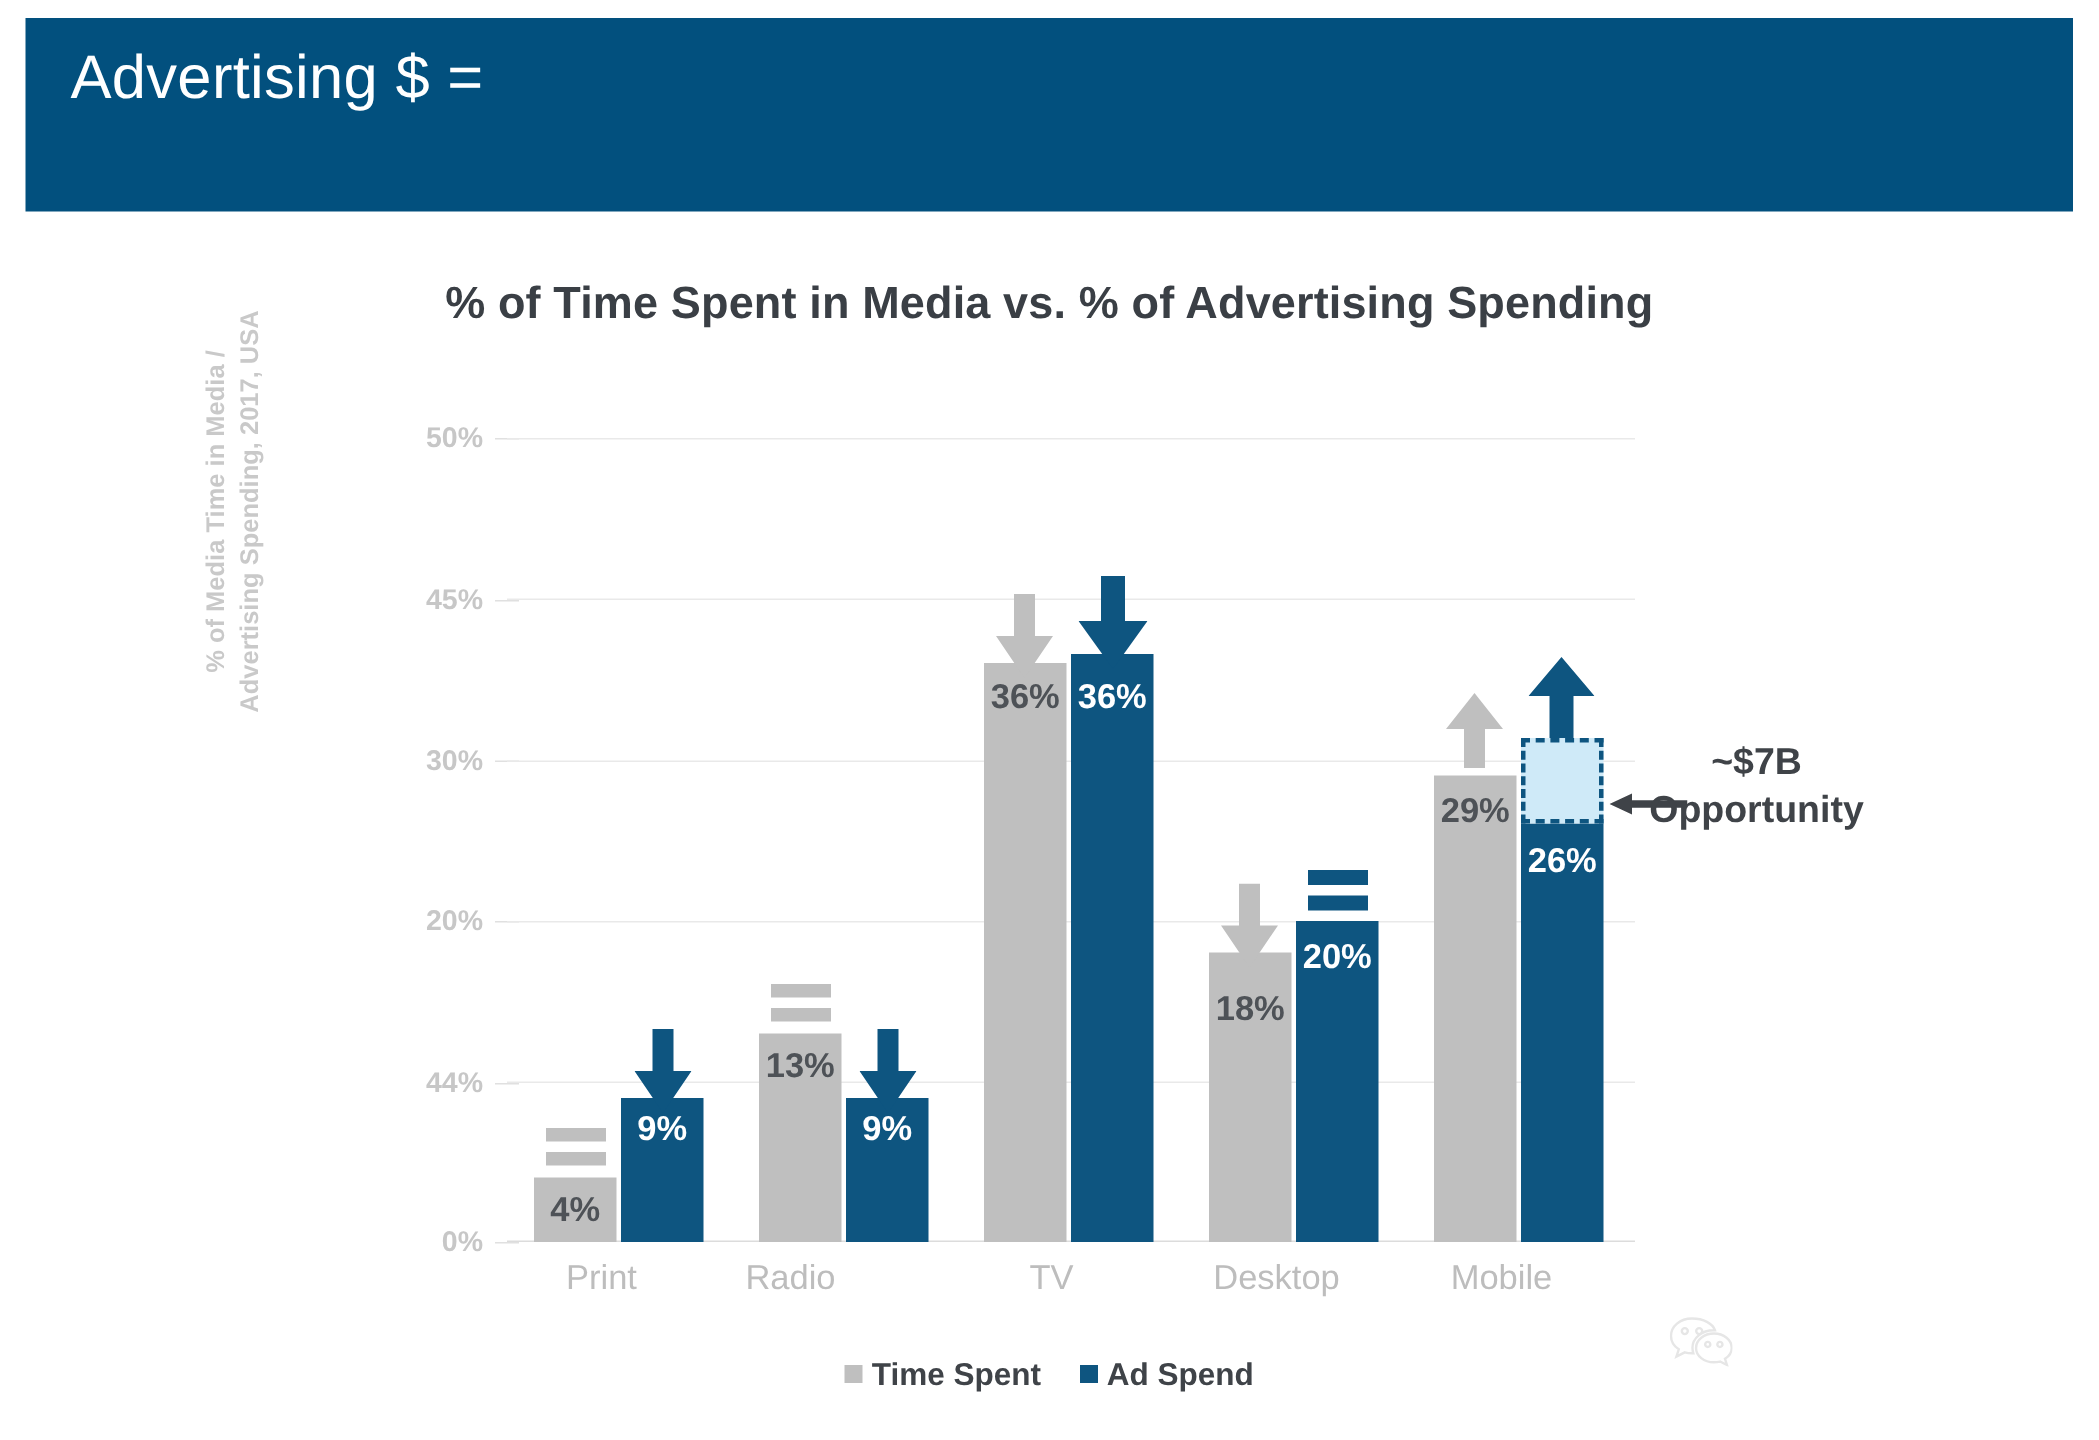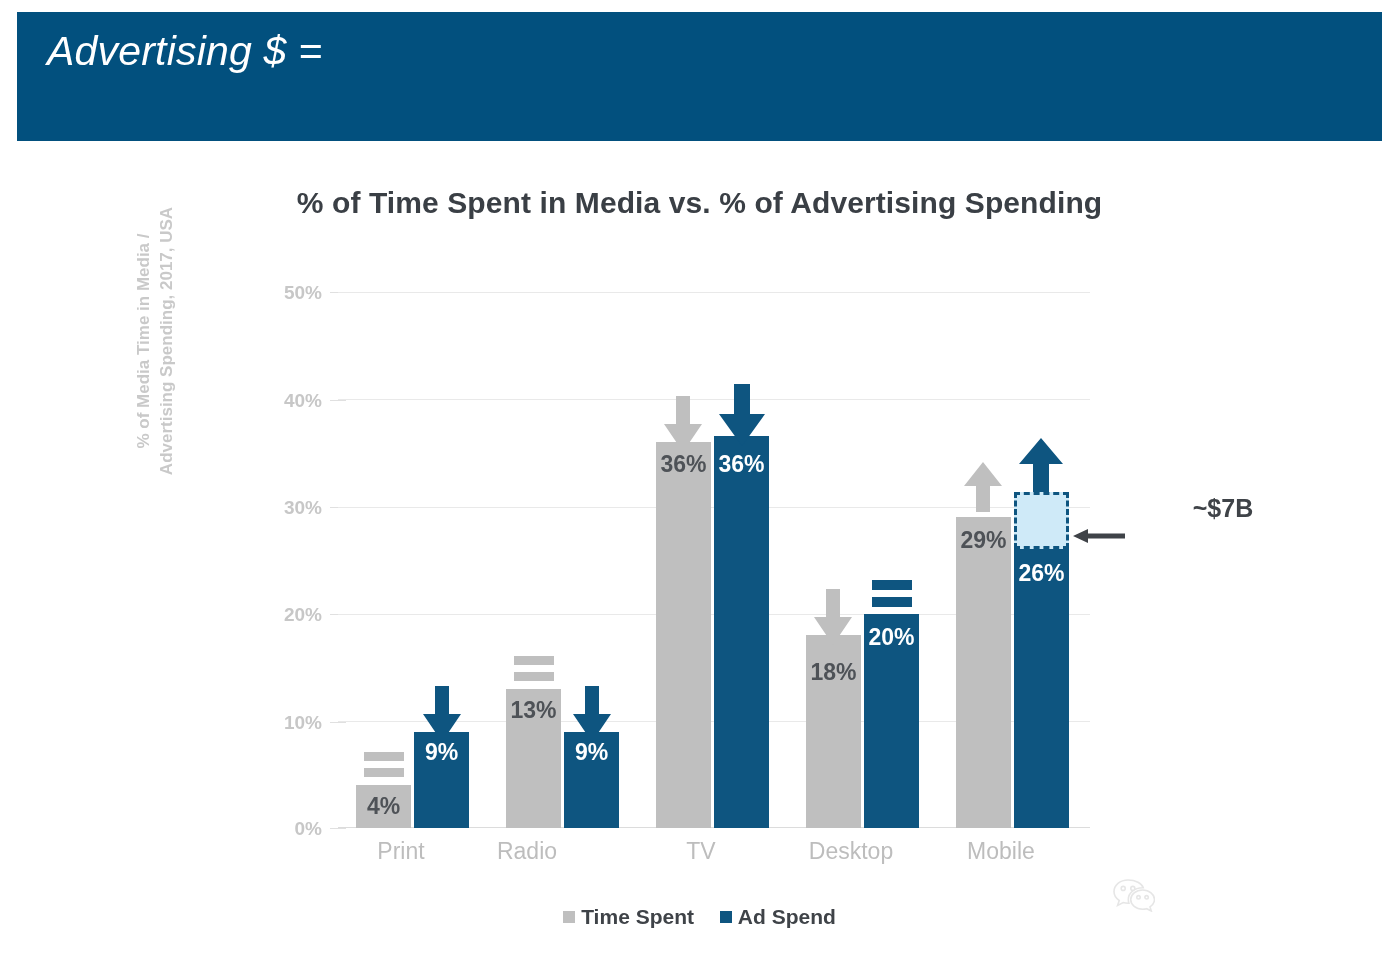--- a/index.html
+++ b/index.html
@@ -12,21 +12,20 @@
   }
 
   
   #header-banner{
     position:absolute;
     left:17px; top:12px;
     width:1365px; height:129px;
     background:#02507E;
     box-sizing:border-box;
     padding:14px 0 0 30px;
-    font-style:italic;
   }
   #header-banner .line{
     color:#ffffff;
     font-size:41px;
     line-height:50px;
     letter-spacing:.2px;
     white-space:nowrap;
   }
 
   
@@ -125,21 +124,21 @@
     color:#bdbdbd;
   }
 
   
   .indicator{ position:absolute; }
   .indicator svg{ display:block; }
 
   
   #opportunity-callout{
     position:absolute;
-    left:1108px; top:492px;
+    left:1056px; top:492px;
     width:230px;
     font-size:25px;
     font-weight:bold;
     color:#3f4348;
     line-height:32px;
   }
   #opportunity-callout .l1{ display:block; text-align:center; }
   #opportunity-callout .l2{ display:block; text-align:center; }
   #callout-arrow{
     position:absolute;
@@ -191,30 +190,30 @@
 
   <div id="y-axis-title">
     <span class="l1">% of Media Time in Media /</span>
     <span class="l2">Advertising Spending, 2017, USA</span>
   </div>
 
   <div class="ytickwrap">
     <div class="ytick-row" style="top:282px">50%</div>
     <div class="ytick-dash" style="top:292px"></div>
 
-    <div class="ytick-row" style="top:390px">40%</div>
+    <div class="ytick-row" style="top:390px">45%</div>
     <div class="ytick-dash" style="top:400px"></div>
 
     <div class="ytick-row" style="top:497px">30%</div>
     <div class="ytick-dash" style="top:507px"></div>
 
     <div class="ytick-row" style="top:604px">20%</div>
     <div class="ytick-dash" style="top:614px"></div>
 
-    <div class="ytick-row" style="top:712px">10%</div>
+    <div class="ytick-row" style="top:712px">44%</div>
     <div class="ytick-dash" style="top:722px"></div>
 
     <div class="ytick-row" style="top:818px">0%</div>
     <div class="ytick-dash" style="top:828px"></div>
   </div>
 
   <div id="plot">
 
     <div class="gridline" style="top:0px"></div>
     <div class="gridline" style="top:107px"></div>
@@ -324,20 +323,21 @@
   <div class="xlabel" style="left:452px">Radio</div>
   <div class="xlabel" style="left:626px">TV</div>
   <div class="xlabel" style="left:776px">Desktop</div>
   <div class="xlabel" style="left:926px">Mobile</div>
 
   <svg id="callout-arrow" viewBox="0 0 52 16">
     <path d="M0 8 L15 1 L15 5.5 L52 5.5 L52 10.5 L15 10.5 L15 15 Z" fill="#3f4348"></path>
   </svg>
   <div id="opportunity-callout">
     <span class="l1">~$7B</span>
+    <span class="l2">Opportunity</span>
   </div>
 
 </div>
 
 <div id="legend">
   <span class="item">
     <span class="swatch sw-gray"></span><span>Time Spent</span>
   </span>
   <span class="item">
     <span class="swatch sw-blue"></span><span>Ad Spend</span>

